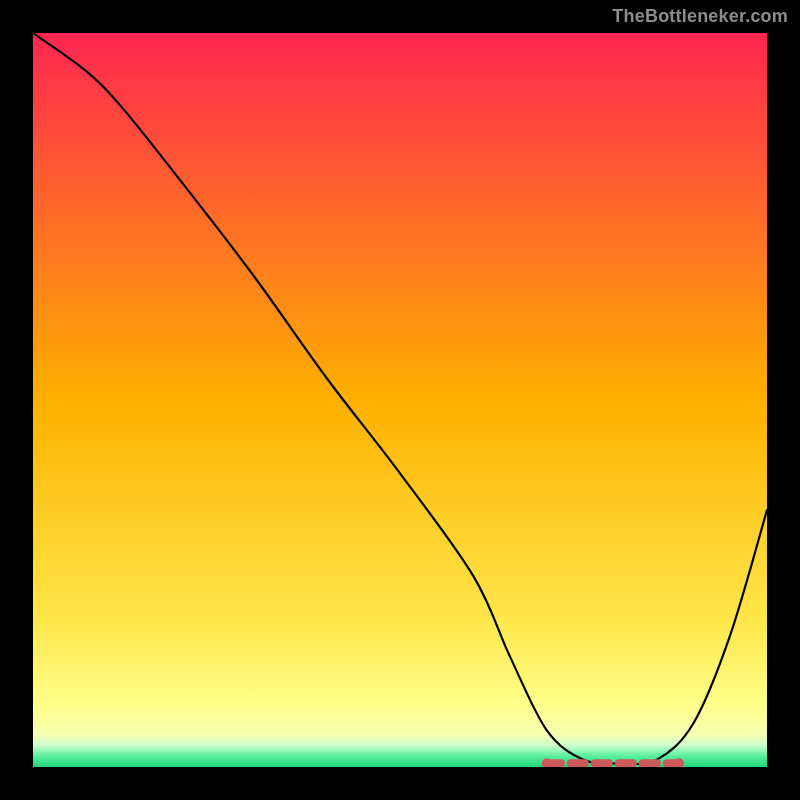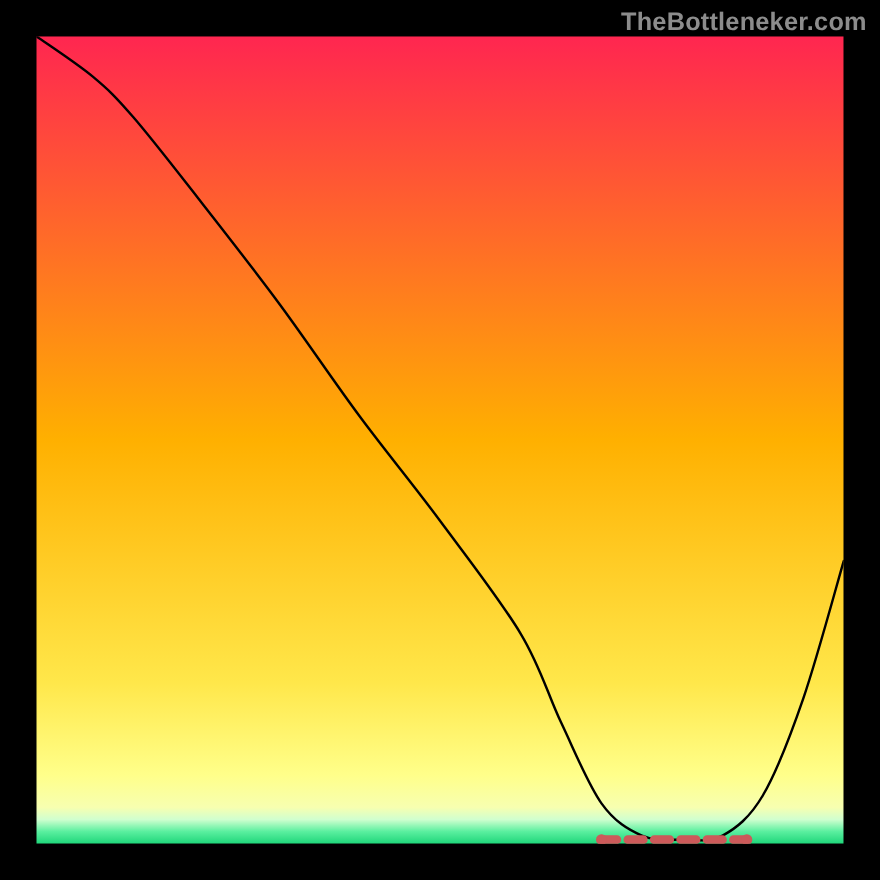--- a/index.html
+++ b/index.html
@@ -24,21 +24,21 @@
     height: 734px;
   }
   .gradient svg {
     display: block;
   }
   .watermark {
     position: absolute;
     top: 6px;
     right: 12px;
     font-family: Arial, Helvetica, sans-serif;
-    font-size: 23px;
+    font-size: 18px;
     font-weight: 600;
     color: #8c8c8c;
     letter-spacing: 0.2px;
   }
 </style>
 </head>
 <body>
 
 <div class="stage">
   <div class="watermark">TheBottleneker.com</div>

